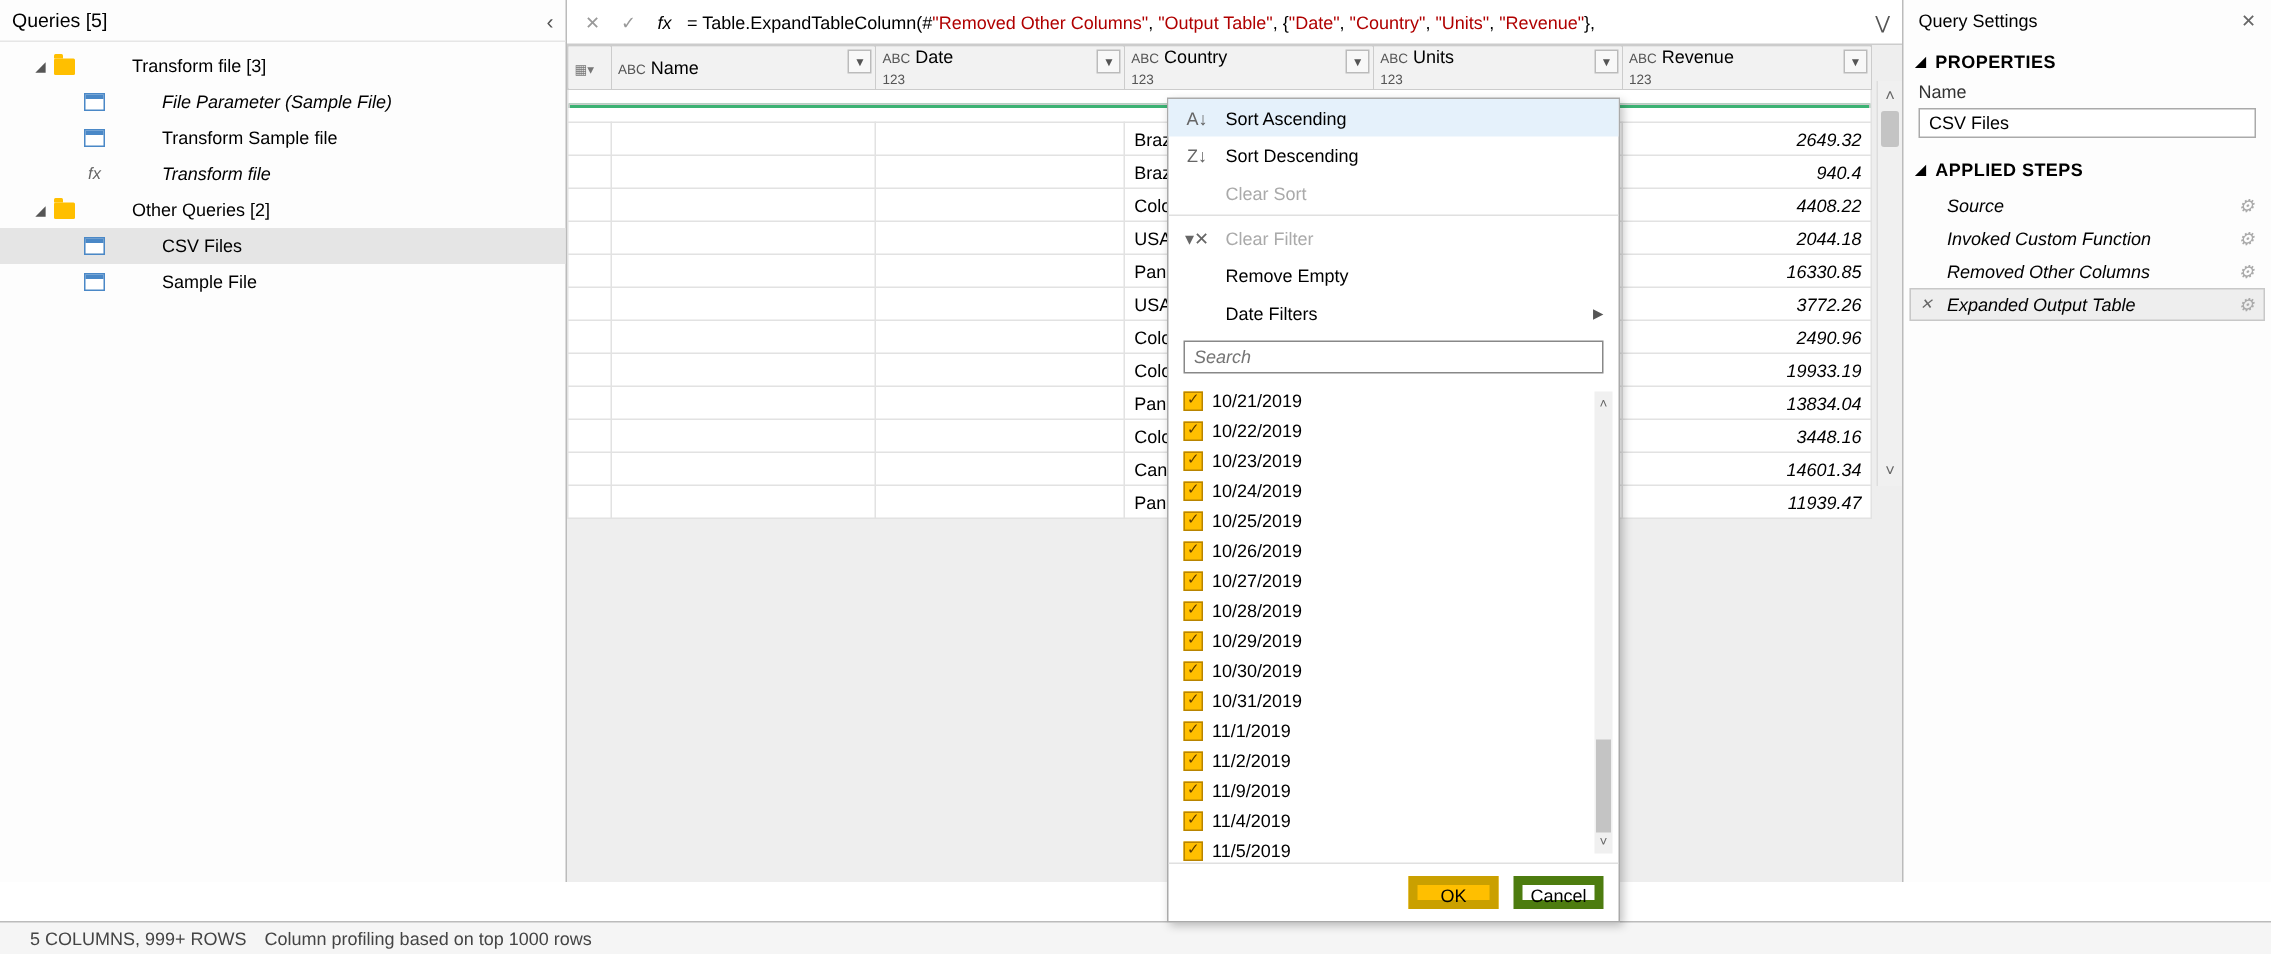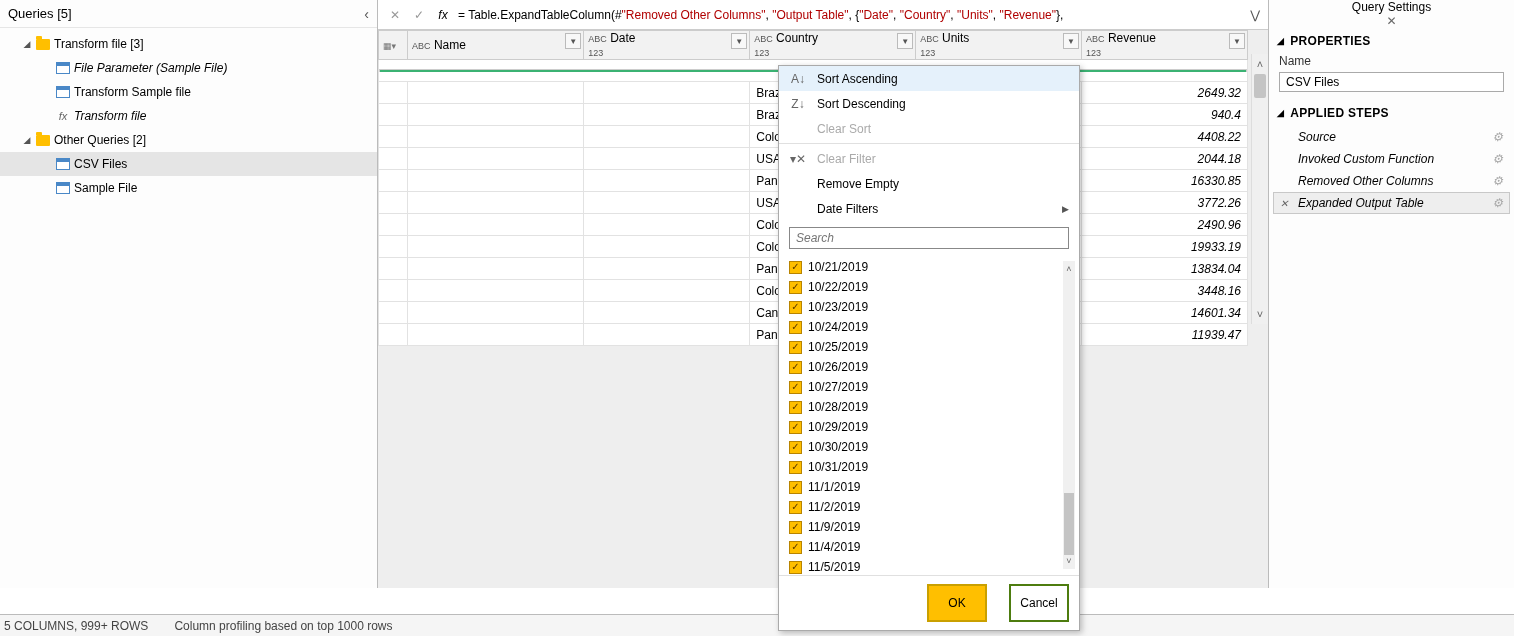--- a/index.html
+++ b/index.html
@@ -8,21 +8,21 @@
   
   .queries-panel { width: 378px; border-right: 1px solid #bbb; display: flex; flex-direction: column; background: #fdfdfd; }
   .queries-header { height: 28px; display: flex; align-items: center; padding: 0 8px; justify-content: space-between; border-bottom: 1px solid #e6e6e6;}
   .queries-header .title { font-size: 13px; }
   .collapse-chev { color: #555; font-size: 14px; }
   .tree { padding: 4px 0; flex: 1; }
   .tree-row { height: 24px; display: flex; align-items: center; padding: 0 4px; cursor: default; }
   .tree-row.folder { font-size: 13px; }
   .tree-row .caret { width: 14px; text-align: center; color: #555; font-size: 9px; display:inline-block;}
   .tree-row .icon { width: 18px; display: inline-flex; align-items: center; justify-content: center; }
-  .tree-row .lbl { padding-left: 2px; }
+  .tree-row .lbl { padding-left: 2px; margin-left: 34px; }
   .indent1 { padding-left: 20px; }
   .indent2 { padding-left: 54px; }
   .selected { background: #e5e5e5; }
   .folder-icon { width: 14px; height: 11px; background: #ffbf00; border-radius: 1px; position: relative; }
   .folder-icon::before { content:""; position:absolute; top:-3px; left:0; width:6px; height:3px; background:#ffbf00; border-radius:1px 1px 0 0;}
   .param-icon, .table-icon { width: 14px; height: 12px; border:1px solid #4a88c7; background: linear-gradient(to bottom, #4a88c7 3px, #fff 3px); }
   .fx-text { font-style: italic; color: #666; font-size: 11px; }
   
   .center { flex:1; display:flex; flex-direction:column; min-width:0; position:relative; }
   .formula-bar { height: 30px; display:flex; align-items:center; gap:6px; padding: 0 8px; border-bottom:1px solid #ccc; background:#fff;}
@@ -59,39 +59,39 @@
   .dd-search { padding:6px 10px; }
   .dd-search input { width:100%; height:22px; border:1px solid #888; padding:0 6px; font-style:italic; color:#777; }
   .dd-list { height: 320px; overflow:hidden; position:relative; }
   .dd-list-inner { padding:2px 10px; }
   .chk-row { height:20px; display:flex; align-items:center; gap:6px; }
   .chk { width:13px; height:13px; background:#ffbf00; border:1px solid #b88400; display:flex; align-items:center; justify-content:center; font-size:10px; color:#5a3900; line-height:1;}
   .dd-list .sb { position:absolute; right:4px; top:6px; bottom:6px; width:12px; background:#f0f0f0;}
   .dd-list .sb .tup,.dd-list .sb .tdn{ height:16px; font-size:9px; color:#666; display:flex; align-items:center; justify-content:center;}
   .dd-list .sb .tthumb{ position:absolute; left:1px; right:1px; top:232px; height:62px; background:#c4c4c4;}
   .dd-buttons { display:flex; justify-content:flex-end; gap:10px; padding:8px 10px; border-top:1px solid #e0e0e0;}
-  .dd-buttons button { height:38px; min-width:60px; border:2px solid #4d7c0f; background:#fff; cursor:pointer;margin-left:12px;}
+  .dd-buttons button { height:22px; min-width:60px; border:6px solid #4d7c0f; background:#fff; cursor:pointer;}
   .dd-buttons button.primary { background:#ffbf00; border-color:#caa000; }
   
   .settings-panel { width:246px; border-left:1px solid #bbb; background:#fdfdfd; display:flex; flex-direction:column;}
-  .settings-header { height:28px; display:flex; align-items:center; justify-content:space-between; padding:0 10px; font-size:13px;flex-direction:column;}
+  .settings-header { height:28px; display:flex; align-items:center; justify-content:space-between; padding:0 10px; font-size:13px;}
   .settings-header .x { color:#666; cursor:pointer;}
   .sec-head { display:flex; align-items:center; gap:6px; padding:6px 8px; font-weight:bold; font-size:11px; letter-spacing:.3px;}
   .sec-head .tri{ font-size:9px;}
   .name-lbl { padding:0 10px; font-size:12px; color:#333;}
   .name-input { margin:4px 10px 8px 10px; }
   .name-input input { width:100%; height:20px; border:1px solid #aaa; padding:0 6px;}
   .all-props { color:#0066cc; padding:0 10px 10px 10px; cursor:pointer; }
   .steps { padding: 0 4px; }
   .step-row { height:22px; display:flex; align-items:center; padding:0 6px 0 24px; border:1px solid transparent; cursor:default; position:relative;font-style:italic;}
   .step-row .gear { margin-left:auto; color:#aaa; font-size:12px;}
   .step-row.sel { background:#eee; border:1px solid #c8c8c8;}
   .step-row.sel::before { content:"✕"; position:absolute; left:6px; color:#666; font-size:10px;}
   
-  .status-bar { height:22px; border-top:1px solid #bbb; background:#f5f5f5; display:flex; align-items:center; padding:0 4px; gap:26px; font-size:11px; color:#444;margin-top:26px;}
+  .status-bar { height:22px; border-top:1px solid #bbb; background:#f5f5f5; display:flex; align-items:center; padding:0 20px; gap:12px; font-size:11px; color:#444;margin-top:26px;}
 </style>
 </head>
 <body>
 
 <div class="main-area">
 
   <div class="queries-panel">
     <div class="queries-header">
       <span class="title">Queries [5]</span>
       <span class="collapse-chev">‹</span>

